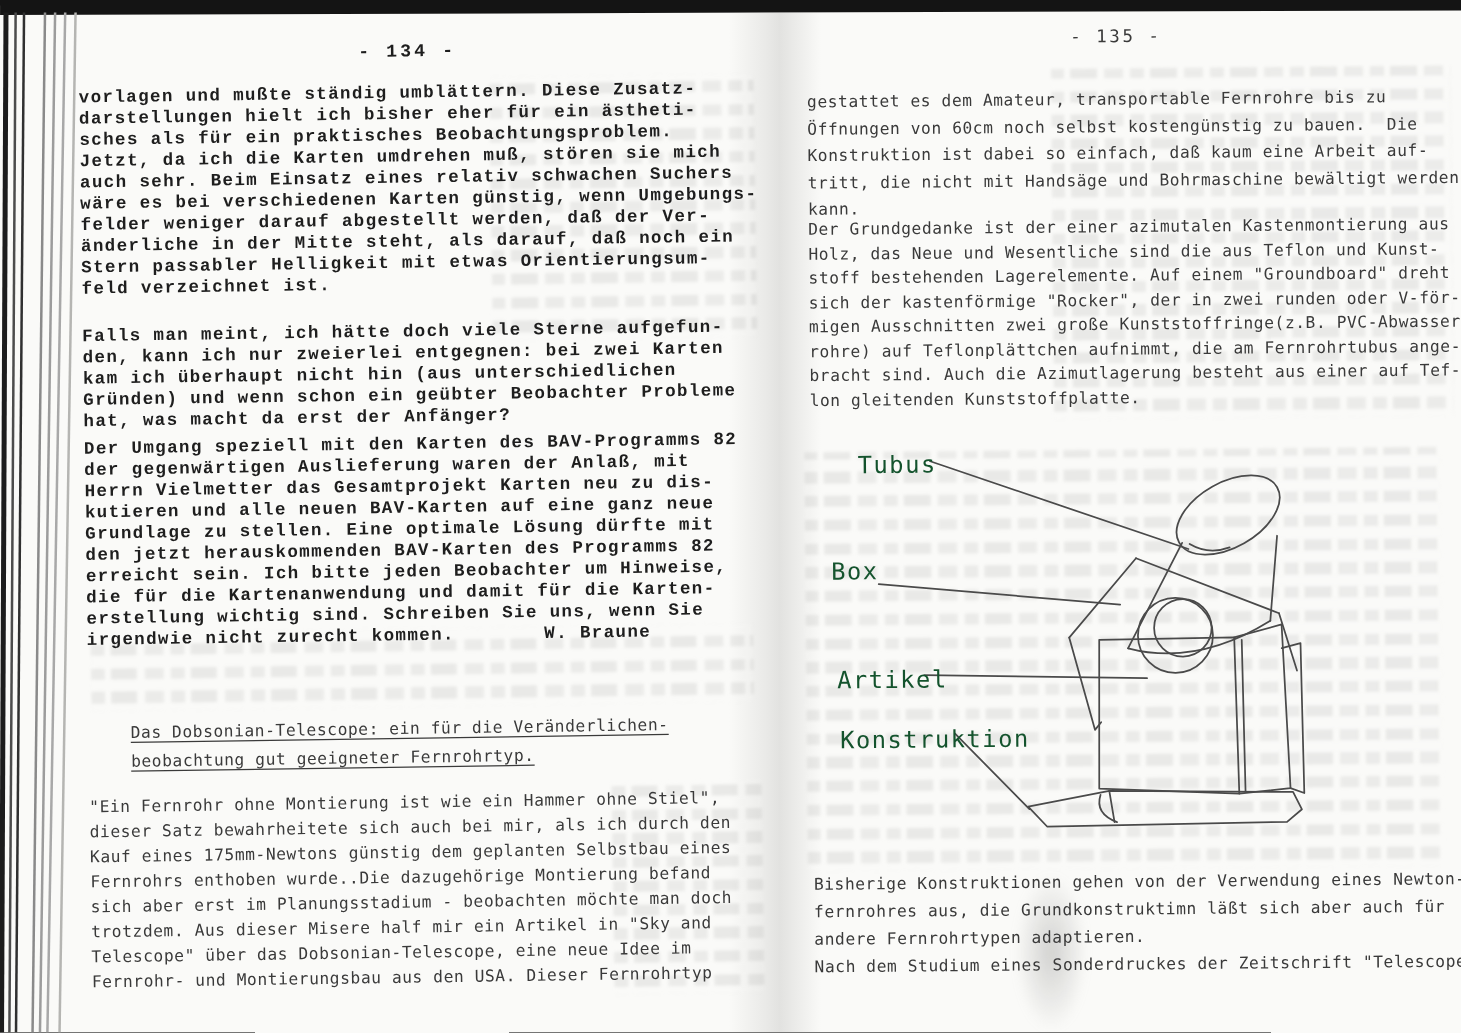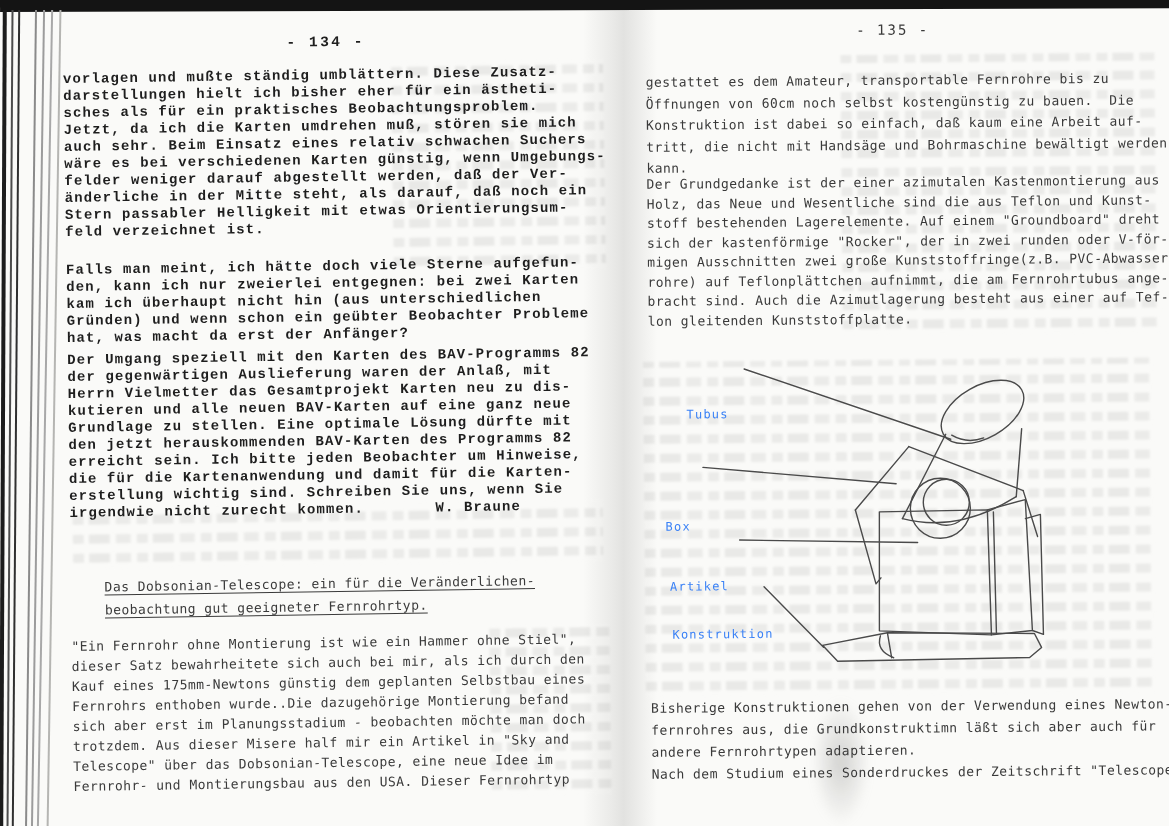--- a/index.html
+++ b/index.html
@@ -39,21 +39,21 @@
   .lh195{line-height:19.5px;}
   .lh22{line-height:22px;}
   .heading .tl{text-decoration:underline;text-underline-offset:3px;text-decoration-thickness:1px;}
   
   .ghost{position:absolute;opacity:.13;filter:blur(1.1px);pointer-events:none;
     background-image:
       repeating-linear-gradient(0deg, rgba(250,250,248,1) 0 6px, rgba(250,250,248,0) 6px 15px, rgba(250,250,248,1) 15px 19px),
       repeating-linear-gradient(90deg, #8a8a88 0 11px, transparent 11px 16px, #7e7e7c 16px 37px, transparent 37px 43px, #90908e 43px 58px, transparent 58px 64px);}
   .diagram{position:absolute;left:15px;top:342px;width:520px;height:350px;}
   .diagram svg{position:absolute;left:0;top:0;}
-  .dlabel{position:absolute;font-size:12px;letter-spacing:1.2px;color:#3b82f6;margin-top:46px;}
+  .dlabel{position:absolute;font-size:19px;letter-spacing:1.2px;color:#14532d;}
 </style>
 </head>
 <body>
 
 <div class="scan">
   <div class="top-band"></div>
   <div class="page-edge e1"></div>
   <div class="page-edge e2"></div>
   <div class="page-edge e3"></div>
   <div class="page-edge e4"></div>
@@ -175,21 +175,21 @@
           <path d="M338,159 L376,149 L382,280 L341,284"></path>
           <path d="M344,161 L346,282"></path>
           <path d="M376,168 L391,164 L393,284 L382,280"></path>
 
           <path d="M172,293 L237,281 L384,283 L391,297 L379,307 L187,309 Z"></path>
           <path d="M237,281 L241,306"></path>
           <path d="M230,284 Q225,299 243,306"></path>
         </g>
       </svg>
       <div class="dlabel" style="left:38px;top:8px">Tubus</div>
-      <div class="dlabel" style="left:16px;top:120px">Box</div>
+      <div class="dlabel" style="left:16px;top:93px">Box</div>
       <div class="dlabel" style="left:20px;top:180px">Artikel</div>
       <div class="dlabel" style="left:22px;top:228px">Konstruktion</div>
     </div>
 
     <div class="abs dm lh22" style="left:15px;top:686px">
         <div class="tl">Bisherige Konstruktionen gehen von der Verwendung eines Newton-</div>
         <div class="tl">fernrohres aus, die Grundkonstruktimn läßt sich aber auch für</div>
         <div class="tl">andere Fernrohrtypen adaptieren.</div>
         <div class="tl">Nach dem Studium eines Sonderdruckes der Zeitschrift "Telescope</div>
       </div>

